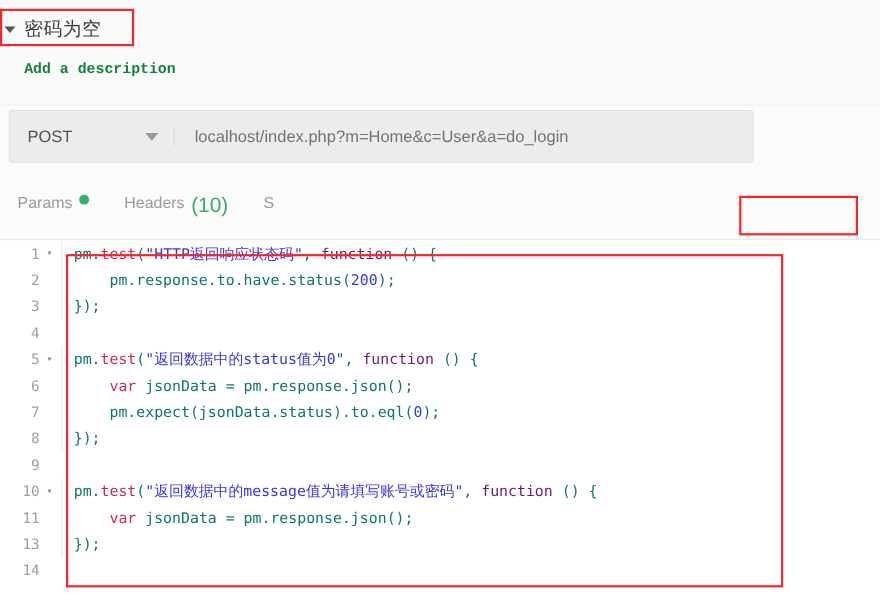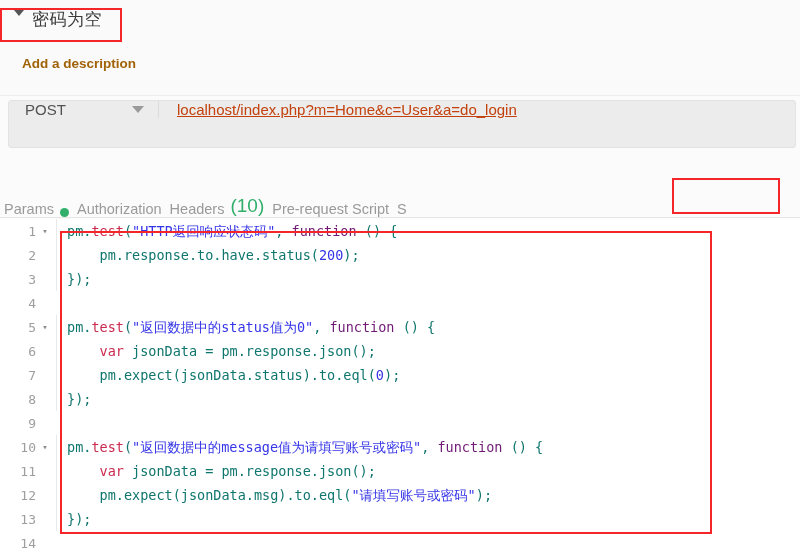--- a/index.html
+++ b/index.html
@@ -24,21 +24,22 @@
     height: 96px;
     background: #fafafa;
     border-bottom: 1px solid #ededed;
     box-sizing: border-box;
   }
   .title-row {
     position: absolute;
     left: 0; top: 8px;
     height: 36px;
     display: flex;
-    padding-left: 14px;
+    align-items: center;
+    padding-left: 4px;
     box-sizing: border-box;
   }
   .title-box {
     position: absolute;
     left: 0px; top: 8px;
     width: 122px; height: 34px;
     border: 2px solid #f5262a;
     box-sizing: border-box;
     pointer-events: none;
   }
@@ -53,37 +54,37 @@
   .req-title {
     font-size: 17px;
     color: #3b3b3b;
     font-family: "DejaVu Sans", "Liberation Sans", sans-serif;
     letter-spacing: .5px;
   }
   .add-desc {
     position: absolute;
     left: 22px; top: 56px;
     font-size: 13.5px;
-    color: #a16207;
-    font-family: Liberation Sans, sans-serif;
+    color: #15803d;
+    font-family: Liberation Mono, monospace;
     font-weight: 600;
     cursor: pointer;
   }
 
   
   .urlbar {
     position: absolute;
     left: 8px; top: 100px;
-    width: 788px; height: 48px;
+    width: 677px; height: 48px;
     background: #ececec;
     border: 1px solid #e2e2e2;
     border-radius: 3px;
     box-sizing: border-box;
     display: flex;
-    align-items: flex-start;
+    align-items: center;
   }
   .method-select {
     width: 150px;
     display: flex;
     align-items: center;
     justify-content: space-between;
     padding: 0 14px 0 16px;
     box-sizing: border-box;
     border-right: 1px solid #dcdcdc;
     background: #ececec;
@@ -99,46 +100,45 @@
     border-left: 6px solid transparent;
     border-right: 6px solid transparent;
     border-top: 7px solid #9a9a9a;
   }
   .url-input {
     flex: 1;
     display: flex;
     align-items: center;
     padding-left: 18px;
     font-size: 15px;
-    color: #c2410c;
+    color: #737373;
     font-family: "Liberation Sans", sans-serif;
     cursor: text;
     overflow: hidden;
     white-space: nowrap;
-    text-decoration: underline;
   }
 
   
   .tabs {
     position: absolute;
     left: 0; top: 176px;
     width: 800px; height: 42px;
     border-bottom: 1px solid #e6e6e6;
     display: flex;
     align-items: flex-end;
     box-sizing: border-box;
     background: #fbfbfb;
   }
   .tab {
     position: relative;
     height: 40px;
     display: flex;
-    align-items: flex-end;
+    align-items: flex-start;
     gap: 6px;
-    padding: 0 4px;
+    padding: 0 16px;
     font-size: 14.5px;
     color: #9a9a9a;
     font-family: "Liberation Sans", sans-serif;
     white-space: nowrap;
     cursor: pointer;
     box-sizing: border-box;
   }
   .tab.active {
     color: #3a3a3a;
   }
@@ -254,30 +254,24 @@
   </div>
   <div class="url-input" title="Enter request URL">localhost/index.php?m=Home&amp;c=User&amp;a=do_login</div>
 </div>
 
 <div class="tabs" id="tabbar">
     <div class="tab">
       <span>Params</span>
       <span class="dot"></span>
     </div>
     <div class="tab">
-      <span>Authorization</span>
-    </div>
-    <div class="tab">
       <span>Headers</span>
       <span class="count">(10)</span>
     </div>
     <div class="tab">
-      <span>Pre-request Script</span>
-    </div>
-    <div class="tab">
       <span>S</span>
     </div>
   </div>
 <div class="tab-box"></div>
 
 <div class="editor" id="editor">
     <div class="code-line">
       <div class="gutter">
         <span>1</span>
         <span class="fold">▾</span>
@@ -349,27 +343,20 @@
     </div>
     <div class="code-line">
       <div class="gutter">
         <span>11</span>
         <span class="fold"></span>
       </div>
       <div class="code-text"><span class="k-pln">    </span><span class="k-kw">var</span><span class="k-pln"> jsonData = pm.response.json();</span></div>
     </div>
     <div class="code-line">
       <div class="gutter">
-        <span>12</span>
-        <span class="fold"></span>
-      </div>
-      <div class="code-text"><span class="k-pln">    pm.expect(jsonData.msg).to.eql(</span><span class="k-str">"请填写账号或密码"</span><span class="k-pln">);</span></div>
-    </div>
-    <div class="code-line">
-      <div class="gutter">
         <span>13</span>
         <span class="fold"></span>
       </div>
       <div class="code-text"><span class="k-pln">});</span></div>
     </div>
     <div class="code-line">
       <div class="gutter">
         <span>14</span>
         <span class="fold"></span>
       </div>

